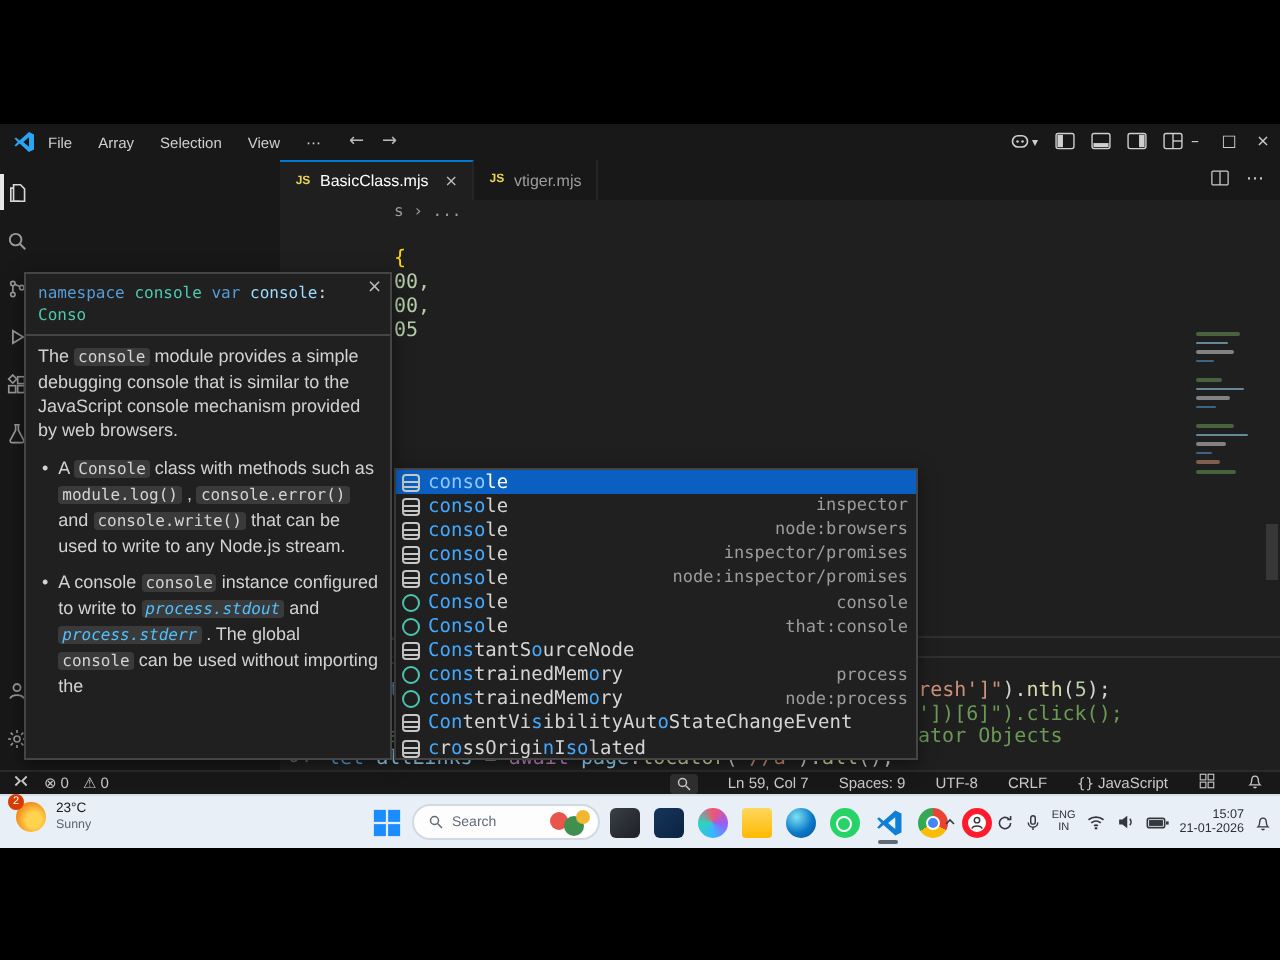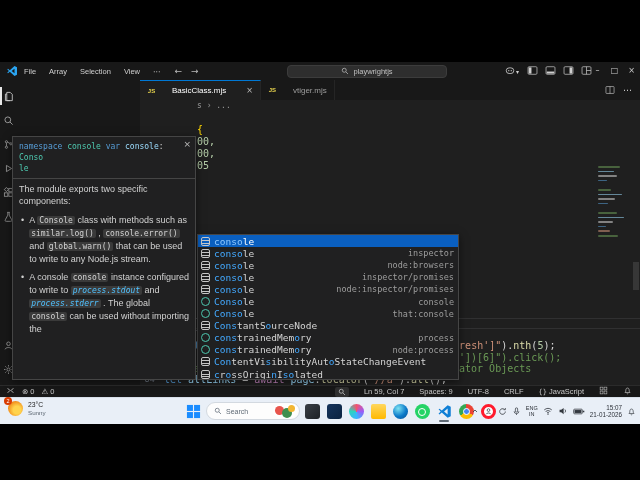--- a/index.html
+++ b/index.html
@@ -39,21 +39,21 @@
   .sidebar{position:absolute;left:16px;top:18px;width:124px;height:305px;background:#181818;overflow:hidden;}
   .sb-file{position:absolute;left:0;width:100%;height:17px;display:flex;align-items:center;gap:4px;
            padding-left:16px;font-size:8.5px;color:#cfcfcf;}
   .sb-sec{position:absolute;left:0;width:100%;height:16px;display:flex;align-items:center;gap:3px;
           padding-left:4px;font-size:7.5px;font-weight:bold;color:#c5c5c5;border-top:1px solid #2b2b2b;background:#181818;}
   .js-badge{flex:none;width:9px;height:9px;background:transparent;color:#e8d44d;font-size:6px;font-weight:bold;
             display:flex;align-items:center;justify-content:center;font-family:"Liberation Sans",sans-serif;}
 
   
   .tabbar{position:absolute;left:140px;top:18px;right:0;height:20px;background:#181818;display:flex;}
-  .tab{height:20px;display:flex;align-items:center;gap:16px;padding:0 7px;font-size:8px;color:#9d9d9d;
+  .tab{height:20px;display:flex;align-items:center;gap:4px;padding:0 7px;font-size:8px;color:#9d9d9d;
        border-right:1px solid #252525;}
   .tab.active{background:#1f1f1f;color:#fff;border-top:1.5px solid #0078d4;}
   .tab .close{font-size:8px;margin-left:4px;color:#bbb;}
   .tab-actions{margin-left:auto;display:flex;align-items:center;gap:8px;padding-right:8px;color:#ccc;}
   .crumb{position:absolute;left:197px;top:39px;font-size:8px;color:#9a9a9a;}
 
   
   .codeline{display:flex;height:11.2px;line-height:11.2px;font-size:10px;white-space:pre;position:relative;}
   .codeline .gut{width:24px;flex:none;text-align:right;padding-right:9px;color:#6e7681;font-size:9px;
                  font-family:"DejaVu Sans Mono",monospace;}
@@ -162,27 +162,20 @@
           <span>File</span>
           <span>Array</span>
           <span>Selection</span>
           <span>View</span>
           <span>⋯</span>
         </div>
       <div class="nav-arrows">
         <span class="glyph">←</span>
         <span class="glyph">→</span>
       </div>
-      <div class="cmd-center">
-        <svg width="8" height="8" viewBox="0 0 16 16">
-            <circle cx="6.5" cy="6.5" r="4" fill="none" stroke="#bbb" stroke-width="1.5"></circle>
-            <path d="M9.8 9.8L14 14" stroke="#bbb" stroke-width="1.5"></path>
-          </svg>
-        <span>playwrightjs</span>
-      </div>
       <div class="tb-icons">
         <span style="display:flex;align-items:center;gap:1px;">
           <svg width="10" height="10" viewBox="0 0 16 16">
               <rect x="2" y="3" width="12" height="9" rx="4.5" fill="none" stroke="#cfcfcf" stroke-width="1.3"></rect>
               <circle cx="6" cy="7.5" r="1" fill="#cfcfcf"></circle>
               <circle cx="10" cy="7.5" r="1" fill="#cfcfcf"></circle>
             </svg>
           <span class="glyph" style="font-size:6px;color:#cfcfcf;">▾</span>
         </span>
         <span id="layout-icons" style="display:flex;gap:7px;">
@@ -396,28 +389,27 @@
               <path d="M6.8 13.2a1.3 1.3 0 0 0 2.4 0" fill="none" stroke="#c8c8c8" stroke-width="1.2"></path>
             </svg>
         </span>
       </div>
     </div>
 
     <div class="hover">
       <div class="hover-title">
         <div id="hv-title">
             <div><span class="tok-kw">namespace</span><span class="tok-plain"> </span><span class="tok-ty">console</span><span class="tok-plain"> </span><span class="tok-kw">var</span><span class="tok-plain"> </span><span class="tok-var">console</span><span class="tok-plain">: </span><span class="tok-ty">Conso</span></div>
-            <div><span class="tok-ty">le</span></div>
           </div>
         <span class="hover-close glyph">×</span>
       </div>
       <div class="hover-body" id="hover-body">
-          <p><span>The module exports two specific components:</span></p>
+          <p><span>The </span><span class="chip">console</span><span> module provides a simple debugging console that is similar to the JavaScript console mechanism provided by web browsers.</span></p>
           <div class="li">
-            <span><span>A </span><span class="chip">Console</span><span> class with methods such as </span><span class="chip">similar.log()</span><span> , </span><span class="chip">console.error()</span><span> and </span><span class="chip">global.warn()</span><span> that can be used to write to any Node.js stream.</span></span>
+            <span><span>A </span><span class="chip">Console</span><span> class with methods such as </span><span class="chip">module.log()</span><span> , </span><span class="chip">console.error()</span><span> and </span><span class="chip">console.write()</span><span> that can be used to write to any Node.js stream.</span></span>
           </div>
           <div class="li">
             <span><span>A console </span><span class="chip">console</span><span> instance configured to write to </span><span class="chip blue">process.stdout</span><span> and </span><span class="chip blue">process.stderr</span><span> . The global </span><span class="chip">console</span><span> can be used without importing the </span></span>
           </div>
         </div>
     </div>
 
     <div class="suggest" id="suggest">
         <div class="sg-row sel"><span class="k-ic k-variable"></span><span class="sg-lab"><span class="hl">c</span><span class="hl">o</span><span class="hl">n</span><span class="hl">s</span><span class="hl">o</span><span>l</span><span>e</span></span></div>
         <div class="sg-row"><span class="k-ic k-variable"></span><span class="sg-lab"><span class="hl">c</span><span class="hl">o</span><span class="hl">n</span><span class="hl">s</span><span class="hl">o</span><span>l</span><span>e</span></span><span class="sg-det">inspector</span></div>

